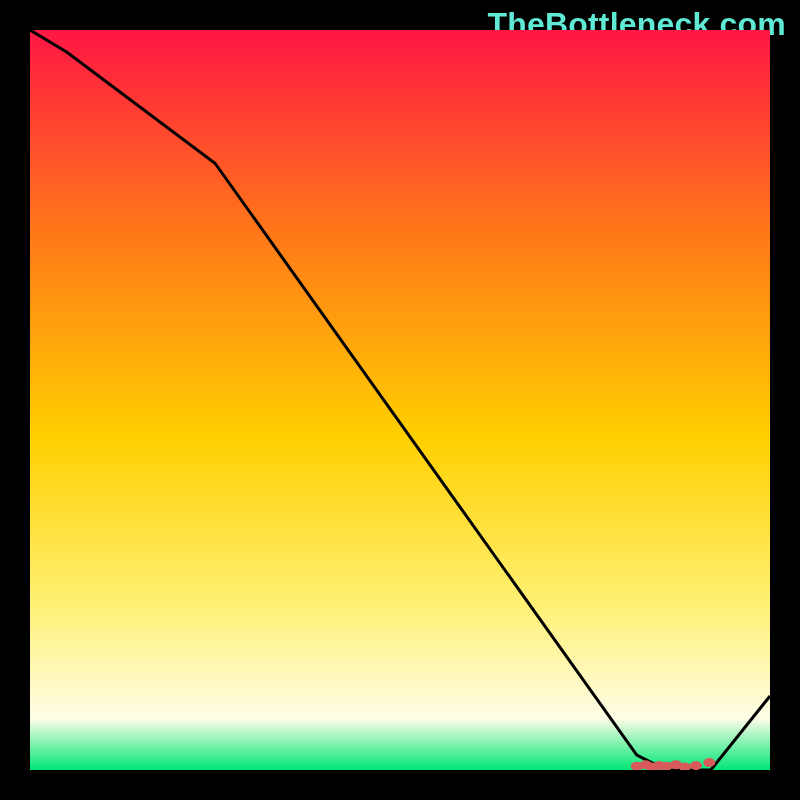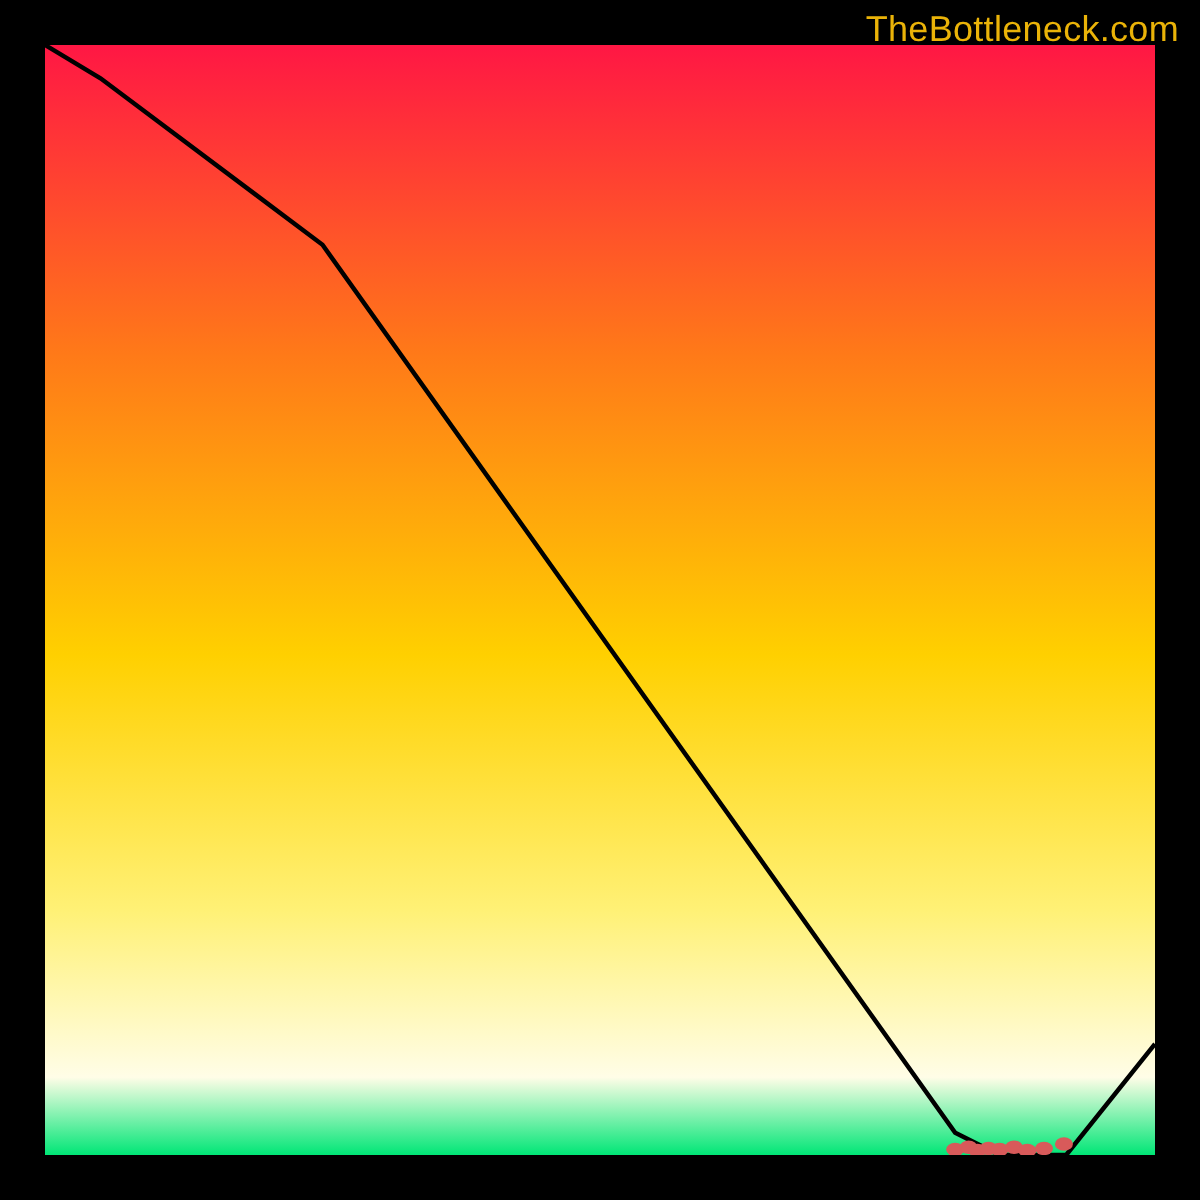--- a/index.html
+++ b/index.html
@@ -16,23 +16,23 @@
     left: 0;
     top: 0;
     width: 800px;
     height: 800px;
     background: #000;
   }
   .watermark {
     position: absolute;
     top: 6px;
     right: 14px;
-    font-size: 24px;
-    font-weight: 400;
-    color: #eab308;
+    font-size: 32px;
+    font-weight: 700;
+    color: #5eead4;
     letter-spacing: 0.2px;
     white-space: nowrap;
   }
   .plot-area {
     position: absolute;
     left: 30px;
     top: 30px;
     width: 740px;
     height: 740px;
   }

